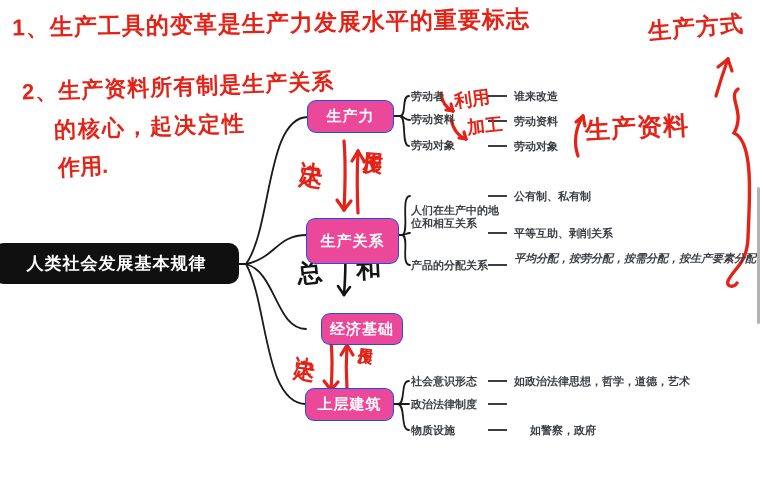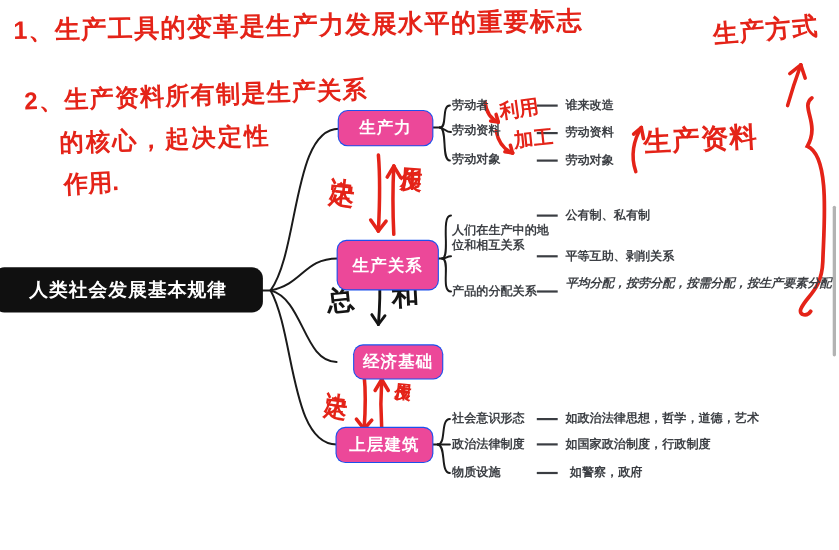--- a/index.html
+++ b/index.html
@@ -154,19 +154,18 @@
 
   <div class="abs leaf-value nowrap" style="left:514px;top:190px;">公有制、私有制</div>
   <div class="abs leaf-label" style="left:411px;top:204px;width:94px;">人们在生产中的地位和相互关系</div>
   <div class="abs leaf-value nowrap" style="left:514px;top:227px;">平等互助、剥削关系</div>
   <div class="abs leaf-label nowrap" style="left:411px;top:259px;">产品的分配关系</div>
   <div class="abs leaf-value" style="left:514px;top:252px;width:244px;font-style:italic;">平均分配，按劳分配，按需分配，按生产要素分配</div>
 
   <div class="abs leaf-label nowrap" style="left:411px;top:375px;">社会意识形态</div>
   <div class="abs leaf-value nowrap" style="left:514px;top:375px;">如政治法律思想，哲学，道德，艺术</div>
   <div class="abs leaf-label nowrap" style="left:411px;top:398px;">政治法律制度</div>
-  <div class="abs leaf-value nowrap" style="left:514px;top:398px;">如国家政治制度，行政制度</div>
   <div class="abs leaf-label nowrap" style="left:411px;top:424px;">物质设施</div>
-  <div class="abs leaf-value nowrap" style="left:518px;top:424px;">如警察，政府</div>
+  <div class="abs leaf-value nowrap" style="left:530px;top:424px;">如警察，政府</div>
 
   <div class="abs scrollbar" style="left:757px;top:187px;width:3px;height:137px;"></div>
 
 </div>
 
 </body></html>

